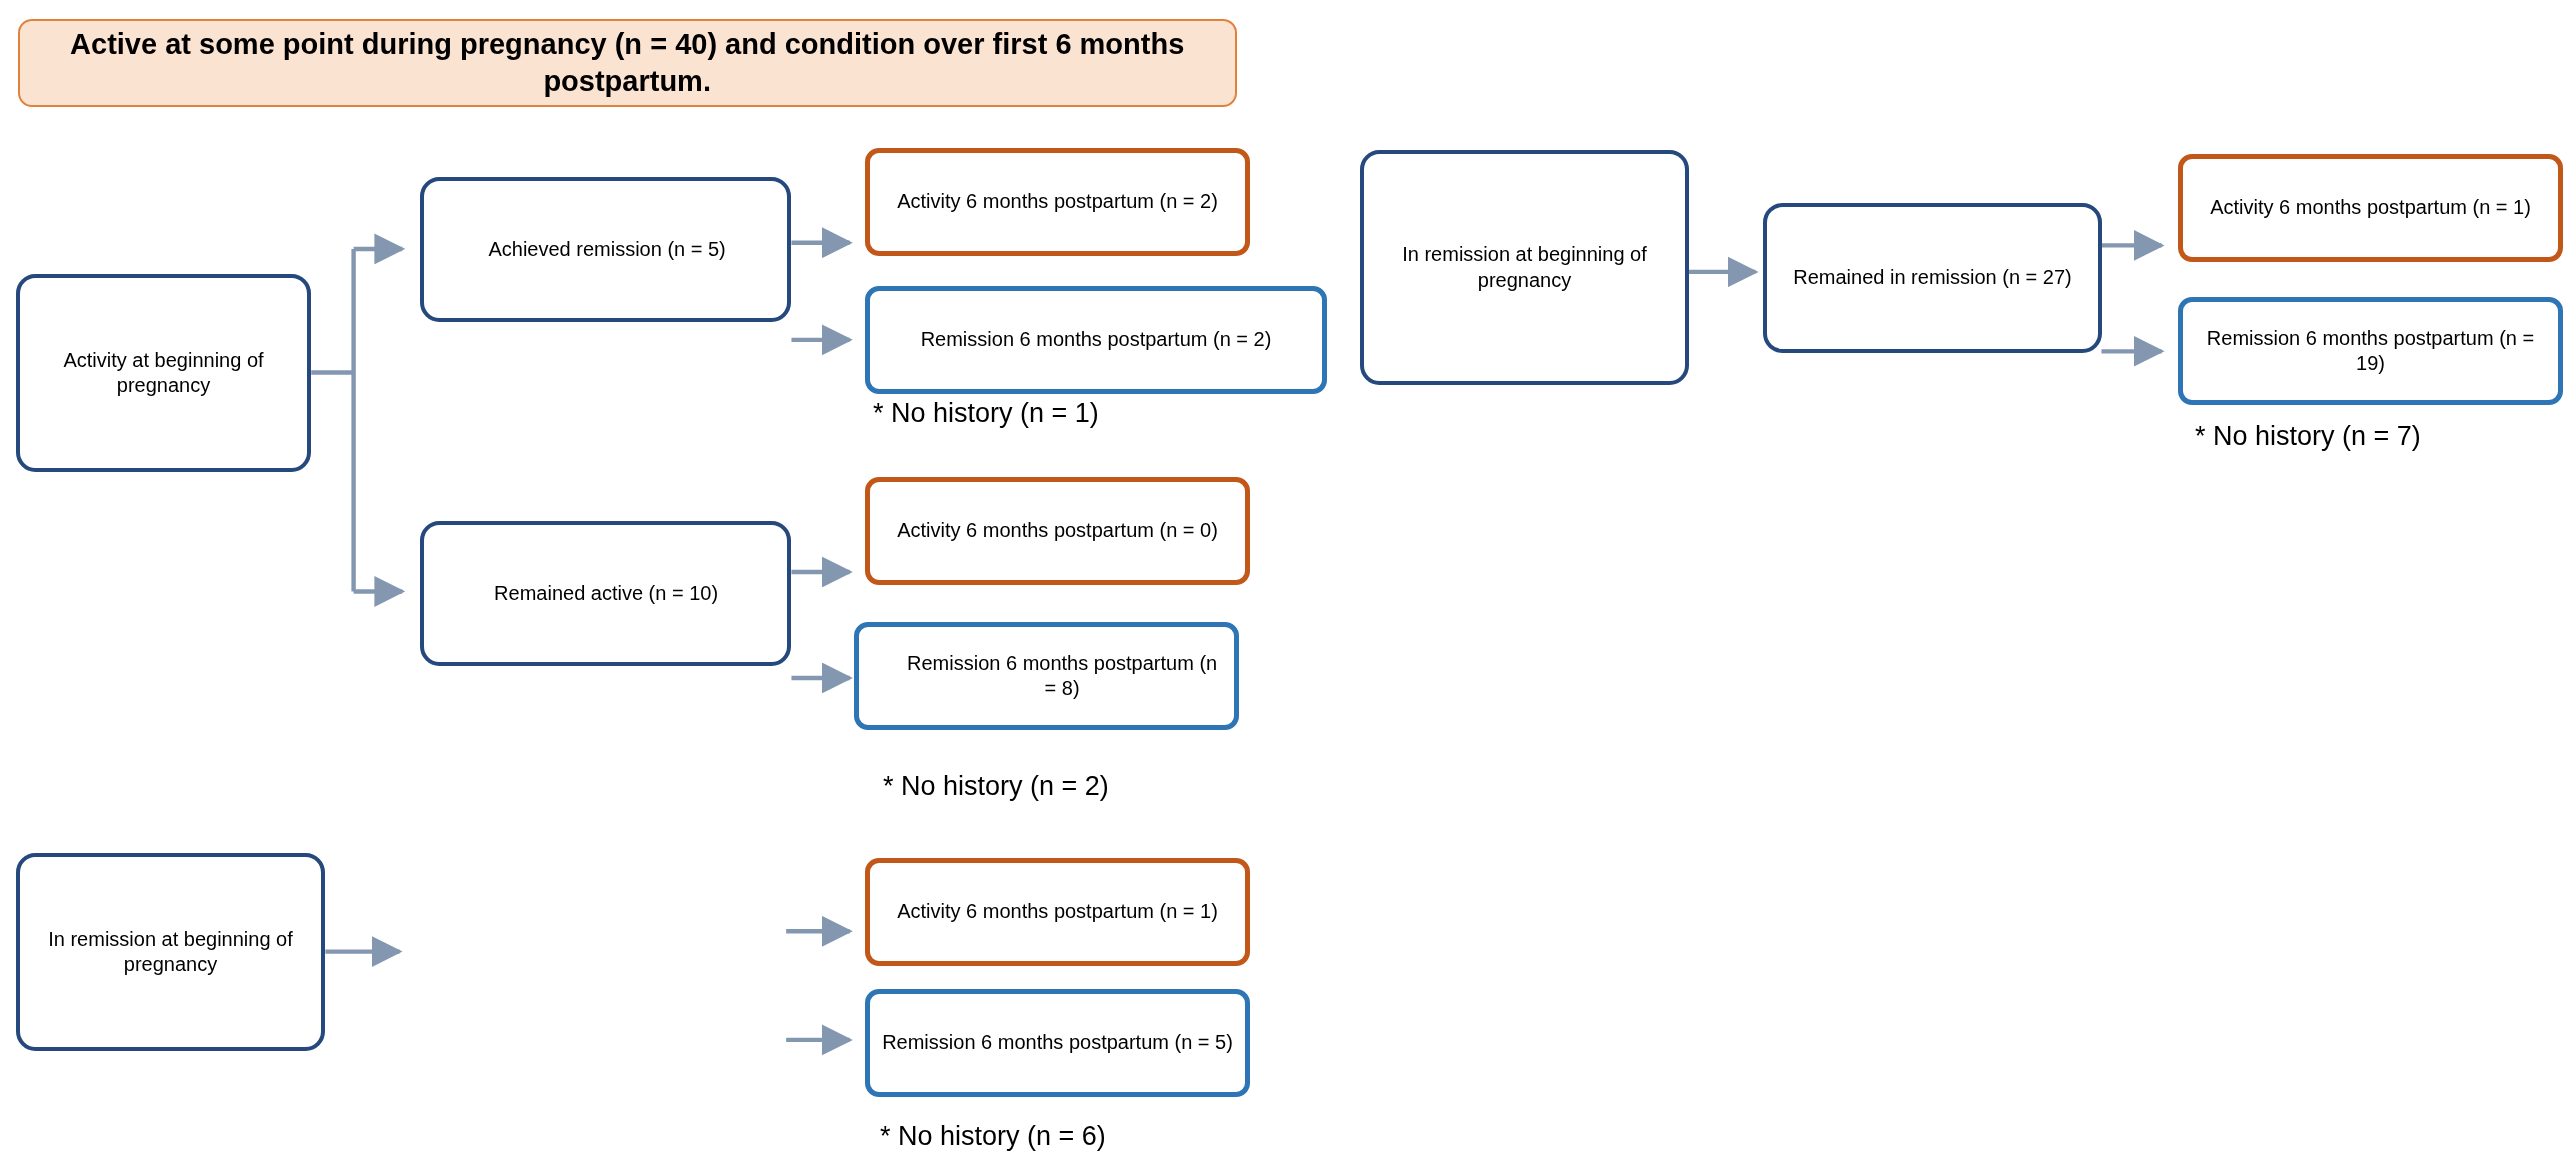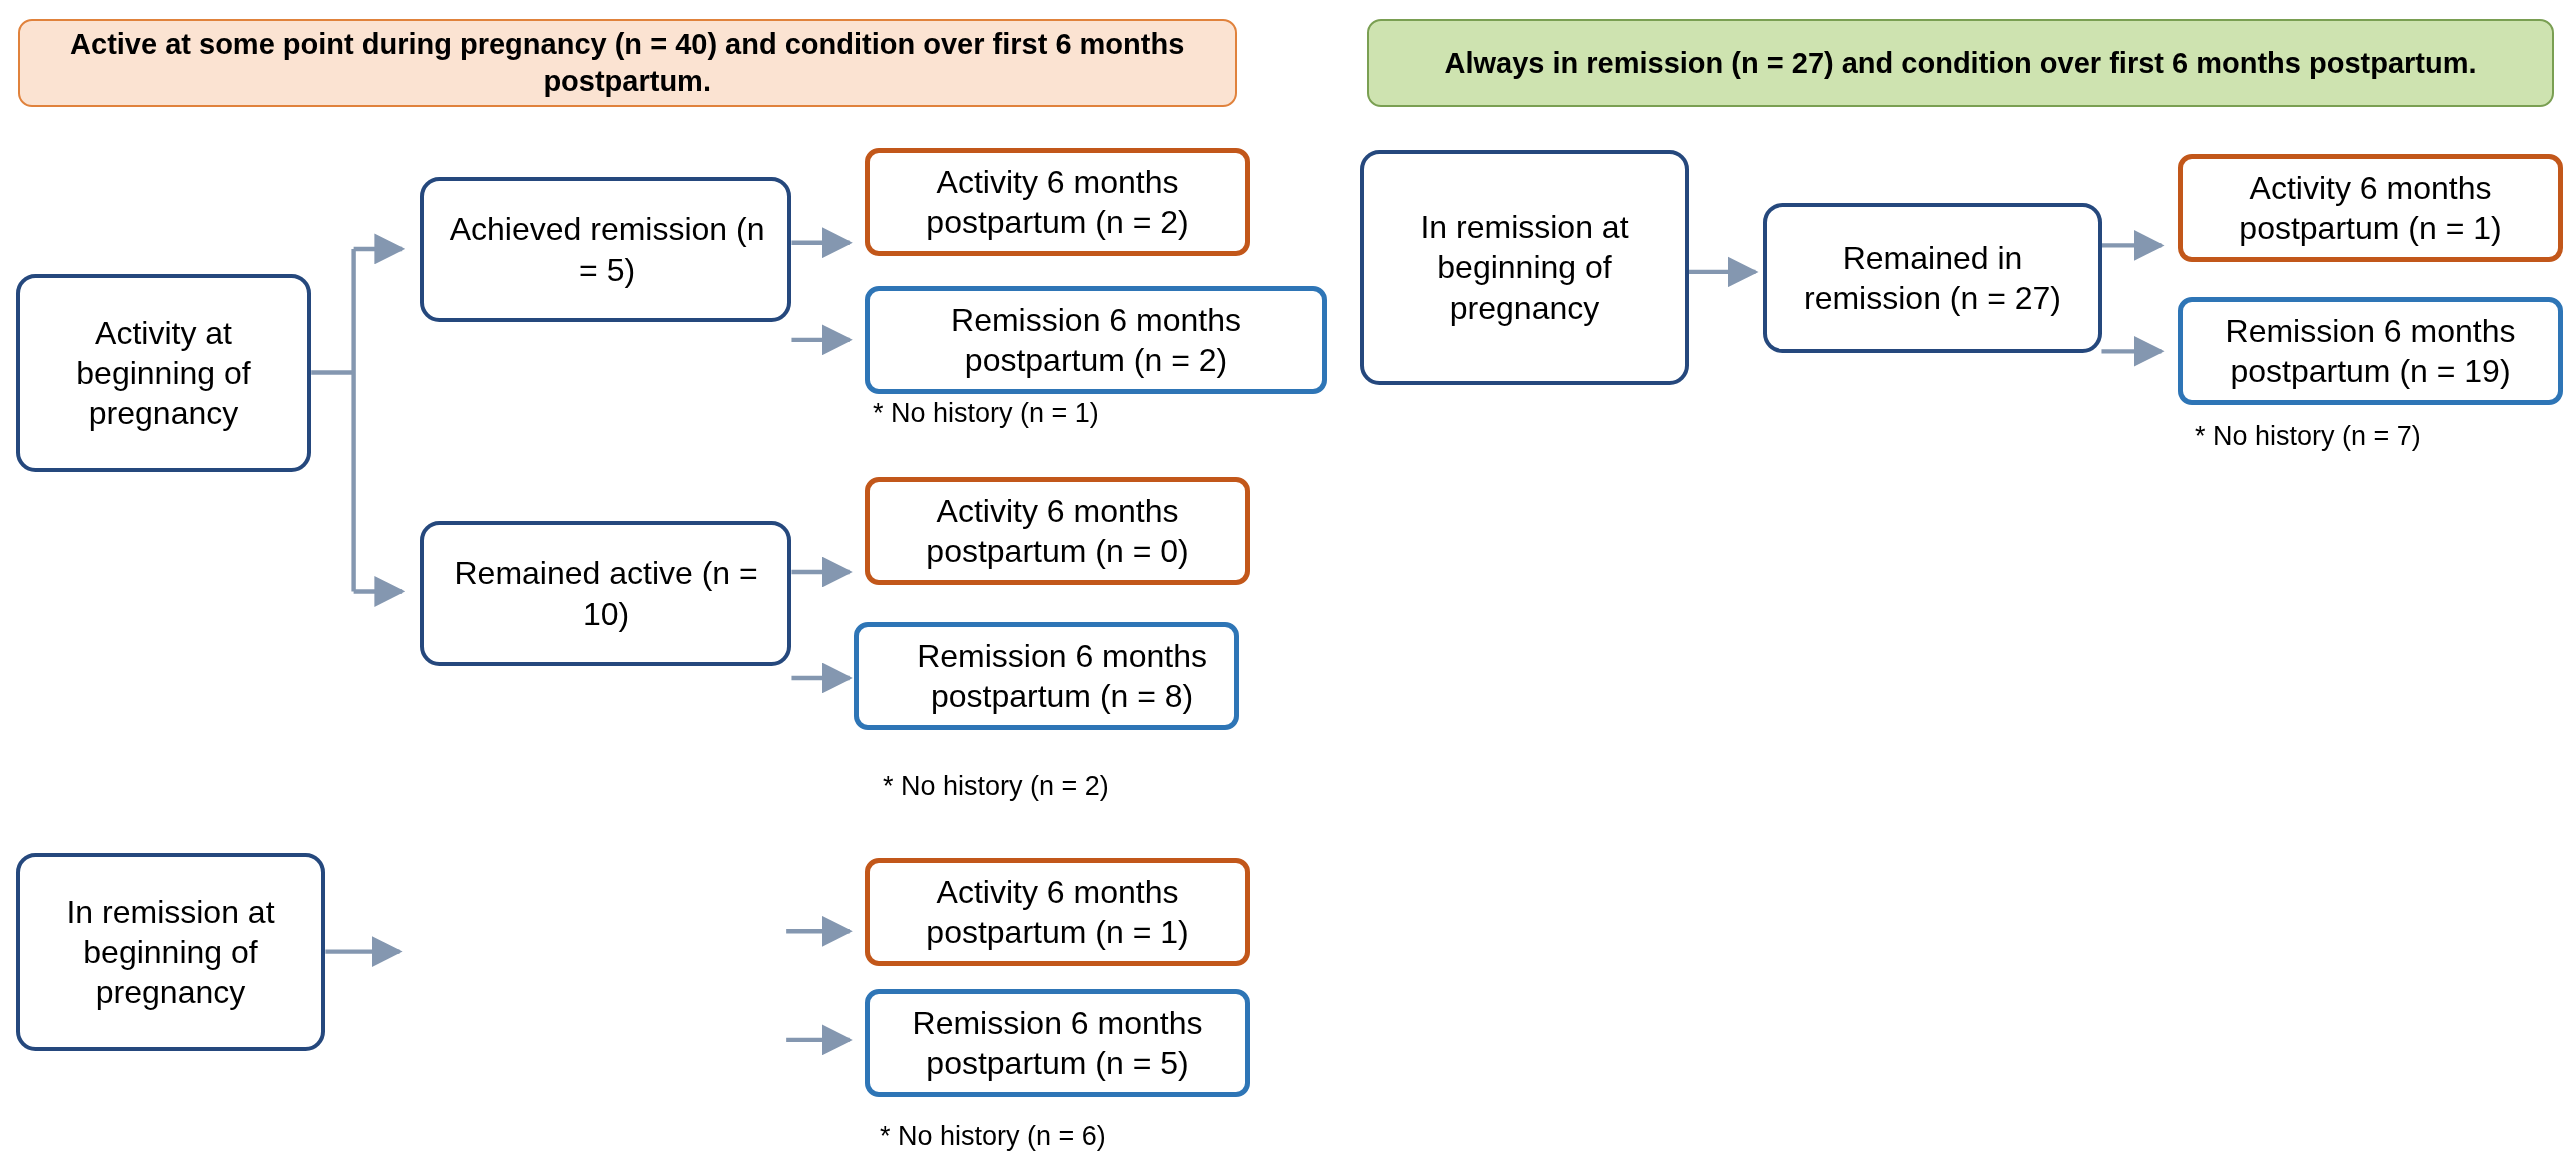--- a/index.html
+++ b/index.html
@@ -48,21 +48,21 @@
 
   
   .node {
     position: absolute;
     box-sizing: border-box;
     background: #ffffff;
     display: flex;
     align-items: center;
     justify-content: center;
     text-align: center;
-    font-size: 32px;
+    font-size: 20px;
     line-height: 1.26;
     padding: 3.5px 8.8px;
   }
   .node-navy {
     border: 4.4px solid #25487d;
     border-radius: 19.4px;
   }
   .node-orange {
     border: 5.3px solid #c2571a;
     border-radius: 14px;
@@ -161,21 +161,20 @@
 
   <div class="node node-navy" style="left:16px; top:853px; width:309px; height:198px;">In remission at beginning of pregnancy</div>
 
 
   <div class="node node-orange" style="left:865px; top:858px; width:385px; height:108px;">Activity 6 months postpartum (n = 1)</div>
 
   <div class="node node-blue" style="left:865px; top:989px; width:385px; height:108px;">Remission 6 months postpartum (n = 5)</div>
 
   <div class="footnote" style="left:880px; top:1120px;">* No history (n = 6)</div>
 
-  <div class="banner banner-green" style="left:1367px; top:19.4px; width:1187px; height:88px;">Always in remission (n = 27) and condition over first 6 months postpartum.</div>
 
   <div class="node node-navy" style="left:1360px; top:150px; width:329px; height:235px;">In remission at beginning of pregnancy</div>
 
   <div class="node node-navy" style="left:1763px; top:203px; width:339px; height:150px;">Remained in remission (n = 27)</div>
 
   <div class="node node-orange" style="left:2178px; top:154px; width:385px; height:108px;">Activity 6 months postpartum (n = 1)</div>
 
   <div class="node node-blue" style="left:2178px; top:297px; width:385px; height:108px;">Remission 6 months postpartum (n = 19)</div>
 
   <div class="footnote" style="left:2195px; top:420px;">* No history (n = 7)</div>

